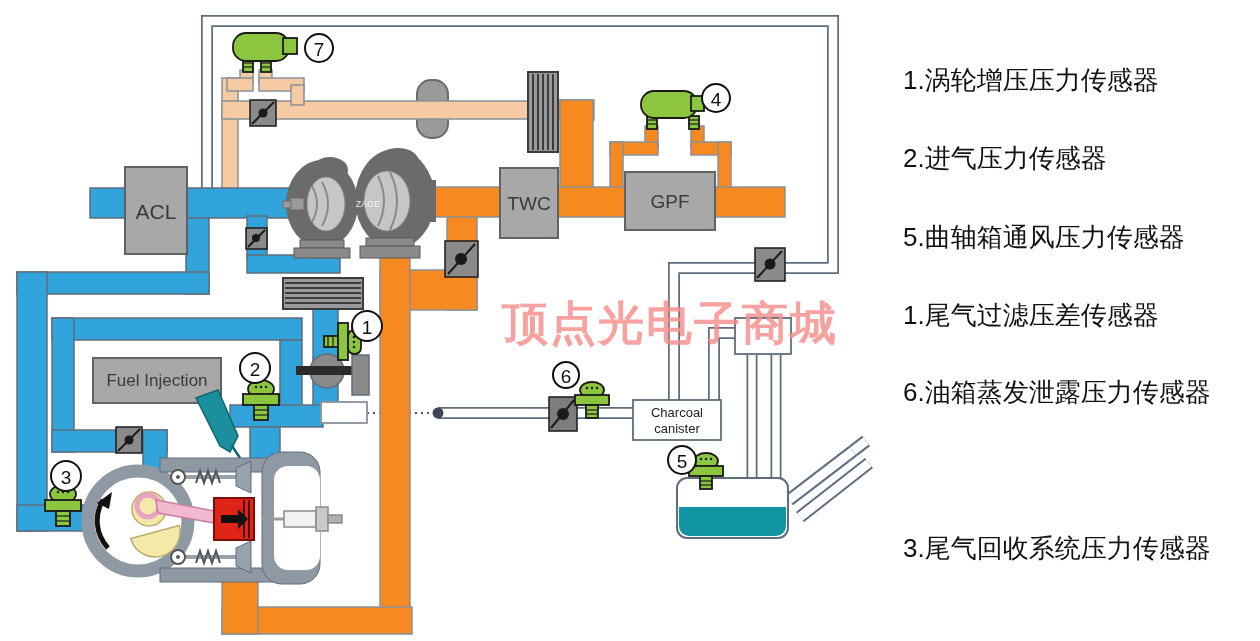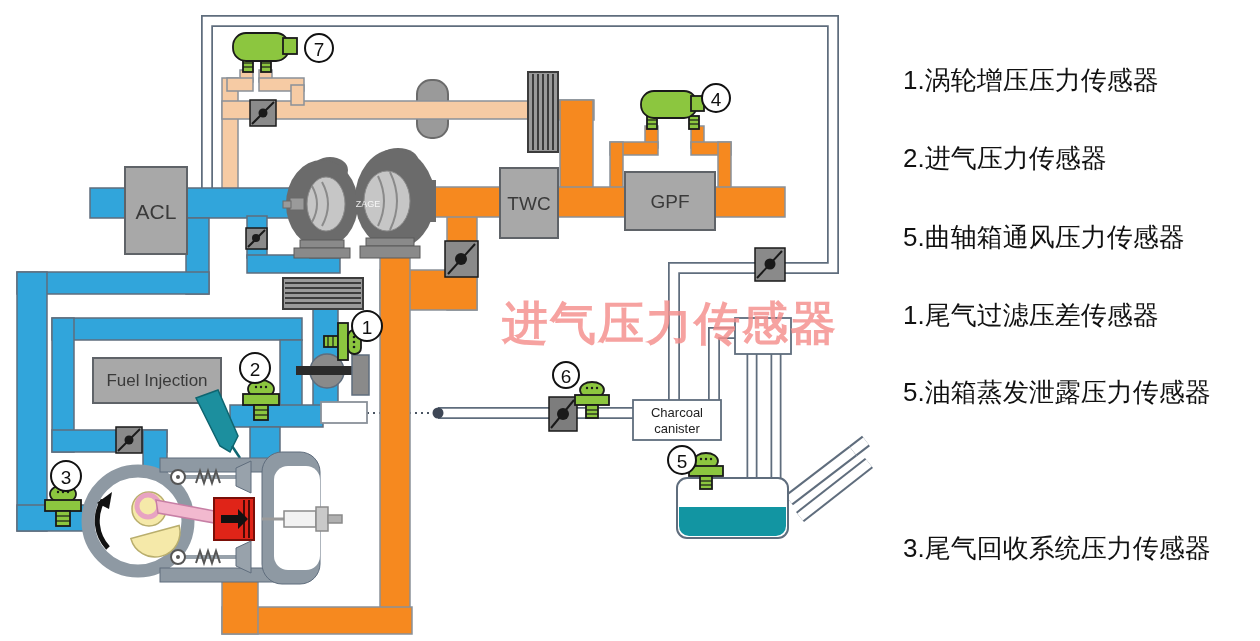--- a/index.html
+++ b/index.html
@@ -359,24 +359,24 @@
           <circle cx="566" cy="375" r="13" fill="#fff" stroke="#111" stroke-width="2"></circle>
           <text class="marker-num" x="566" y="376" text-anchor="middle" dominant-baseline="central">6</text>
         </g>
     <g>
           <circle cx="682" cy="460" r="14" fill="#fff" stroke="#111" stroke-width="2"></circle>
           <text class="marker-num" x="682" y="461" text-anchor="middle" dominant-baseline="central">5</text>
         </g>
   </g>
 </svg>
 
-<div class="watermark">进气压力传感器</div>
+<div class="watermark">顶点光电子商城</div>
 
 <div class="legend">
   <div class="legend-item" style="top:63px">1.涡轮增压压力传感器</div>
   <div class="legend-item" style="top:141px">2.进气压力传感器</div>
   <div class="legend-item" style="top:220px">5.曲轴箱通风压力传感器</div>
   <div class="legend-item" style="top:298px">1.尾气过滤压差传感器</div>
-  <div class="legend-item" style="top:375px">5.油箱蒸发泄露压力传感器</div>
+  <div class="legend-item" style="top:375px">6.油箱蒸发泄露压力传感器</div>
   <div class="legend-item" style="top:531px">3.尾气回收系统压力传感器</div>
 </div>
 
 </div>
 
 </body></html>

